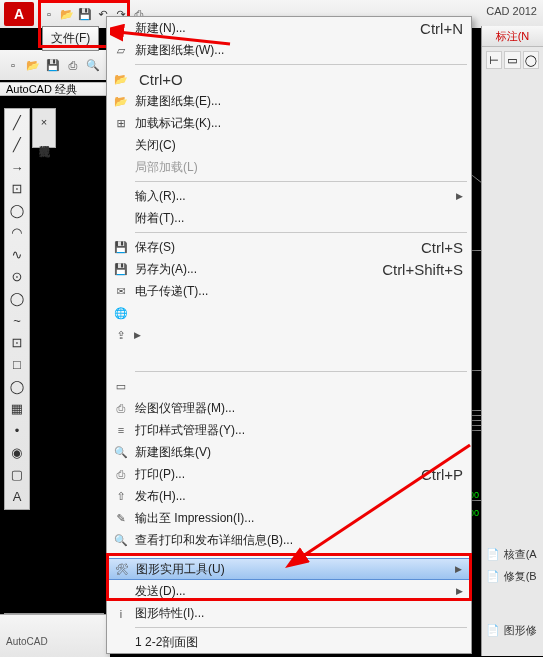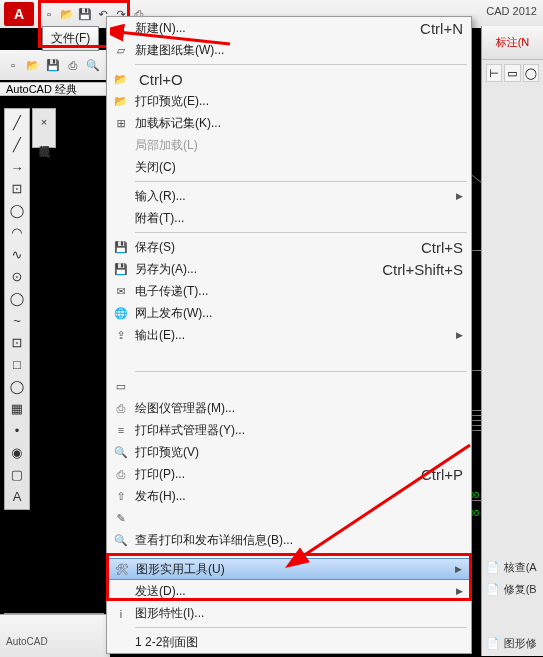--- a/index.html
+++ b/index.html
@@ -28,21 +28,21 @@
     .mi-label { flex:1; padding-left:4px;}
     .mi-short { font-size:15px; color:#333; padding-left:8px;}
     .mi-arrow { width:10px; color:#555; font-size:9px; text-align:right;}
     .menu-sep { height:1px; background:#c9c9c9; margin:3px 4px 3px 28px;}
     .mi-disabled { color:#999;}
     .mi-highlight { background:linear-gradient(#cfe3fb,#9dc4f0); border:1px solid #5a8fd6; height:22px;}
     
     .red-box2 { position:absolute; top:553px; left:106px; width:366px; height:48px; border:3px solid #e00; z-index:120; pointer-events:none;}
     
     .right-panel { position:absolute; top:26px; right:0; width:62px; height:630px; background:#e8e8e8; border-left:1px solid #999; z-index:5;}
-    .rp-tab { background:linear-gradient(#f8f8f8,#e2e2e2); border-bottom:1px solid #bbb; height:34px; display:flex; align-items:center; justify-content:center; font-size:11px; color:#c00;}
+    .rp-tab { background:linear-gradient(#f8f8f8,#e2e2e2); border-bottom:1px solid #bbb; height:21px; display:flex; align-items:center; justify-content:center; font-size:11px; color:#c00;}
     .rp-row { height:22px; display:flex; align-items:center; padding:0 4px; font-size:11px; color:#333; gap:4px;}
     .rp-icons { display:flex; gap:2px; padding:4px;}
     .rp-ico { width:18px; height:18px; display:flex; align-items:center; justify-content:center; font-size:11px; background:#f5f5f5; border:1px solid #ccc;}
     
     .canvas-lines { position:absolute; top:120px; right:62px; width:60px; height:510px; z-index:1;}
     .cline { position:absolute; background:#888; height:1px; left:0; right:0;}
     .roof { position:absolute; top:30px; left:-20px; width:90px; height:40px;}
     .dim-g { position:absolute; right:64px; font-size:9px; color:#0f0; z-index:2;}
     
     .scroll-h { position:absolute; bottom:28px; left:4px; width:100px; height:16px; background:#ddd; border:1px solid #999; display:flex; align-items:center;}
@@ -156,33 +156,33 @@
       <span class="mi-icon">▱</span>
       <span class="mi-label">新建图纸集(W)...</span>
     </div>
     <div class="menu-sep"></div>
     <div class="menu-item">
       <span class="mi-icon">📂</span>
       <span class="mi-short">Ctrl+O</span>
     </div>
     <div class="menu-item">
       <span class="mi-icon">📂</span>
-      <span class="mi-label">打印预览(E)...</span>
+      <span class="mi-label">新建图纸集(E)...</span>
     </div>
     <div class="menu-item">
       <span class="mi-icon">⊞</span>
       <span class="mi-label">加载标记集(K)...</span>
     </div>
+    <div class="menu-item">
+      <span class="mi-icon"></span>
+      <span class="mi-label">关闭(C)</span>
+    </div>
     <div class="menu-item mi-disabled">
       <span class="mi-icon"></span>
       <span class="mi-label">局部加载(L)</span>
-    </div>
-    <div class="menu-item">
-      <span class="mi-icon"></span>
-      <span class="mi-label">关闭(C)</span>
     </div>
     <div class="menu-sep"></div>
     <div class="menu-item">
       <span class="mi-icon"></span>
       <span class="mi-label">输入(R)...</span>
       <span class="mi-arrow">▶</span>
     </div>
     <div class="menu-item">
       <span class="mi-icon"></span>
       <span class="mi-label">附着(T)...</span>
@@ -197,57 +197,56 @@
       <span class="mi-icon">💾</span>
       <span class="mi-label">另存为(A)...</span>
       <span class="mi-short">Ctrl+Shift+S</span>
     </div>
     <div class="menu-item">
       <span class="mi-icon">✉</span>
       <span class="mi-label">电子传递(T)...</span>
     </div>
     <div class="menu-item">
       <span class="mi-icon">🌐</span>
-      <span class="mi-label">网上发布(W)...</span>
     </div>
     <div class="menu-item">
       <span class="mi-icon">⇪</span>
-      <span class="mi-label">输出(E)...</span>
       <span class="mi-arrow">▶</span>
     </div>
     <div class="menu-item mi-disabled">
       <span class="mi-icon"></span>
     </div>
     <div class="menu-sep"></div>
     <div class="menu-item">
       <span class="mi-icon">▭</span>
     </div>
     <div class="menu-item">
       <span class="mi-icon">⎙</span>
       <span class="mi-label">绘图仪管理器(M)...</span>
     </div>
     <div class="menu-item">
       <span class="mi-icon">≡</span>
       <span class="mi-label">打印样式管理器(Y)...</span>
     </div>
     <div class="menu-item">
       <span class="mi-icon">🔍</span>
-      <span class="mi-label">打印预览(V)</span>
+      <span class="mi-label">新建图纸集(V)</span>
     </div>
     <div class="menu-item">
       <span class="mi-icon">⎙</span>
       <span class="mi-label">打印(P)...</span>
       <span class="mi-short">Ctrl+P</span>
     </div>
     <div class="menu-item">
       <span class="mi-icon">⇧</span>
       <span class="mi-label">发布(H)...</span>
     </div>
     <div class="menu-item">
       <span class="mi-icon">✎</span>
+      <span class="mi-label">输出至 Impression(I)...</span>
     </div>
     <div class="menu-item">
       <span class="mi-icon">🔍</span>
       <span class="mi-label">查看打印和发布详细信息(B)...</span>
     </div>
     <div class="menu-sep"></div>
     <div class="menu-item mi-highlight">
       <span class="mi-icon">🛠</span>
       <span class="mi-label">图形实用工具(U)</span>
       <span class="mi-arrow">▶</span>

